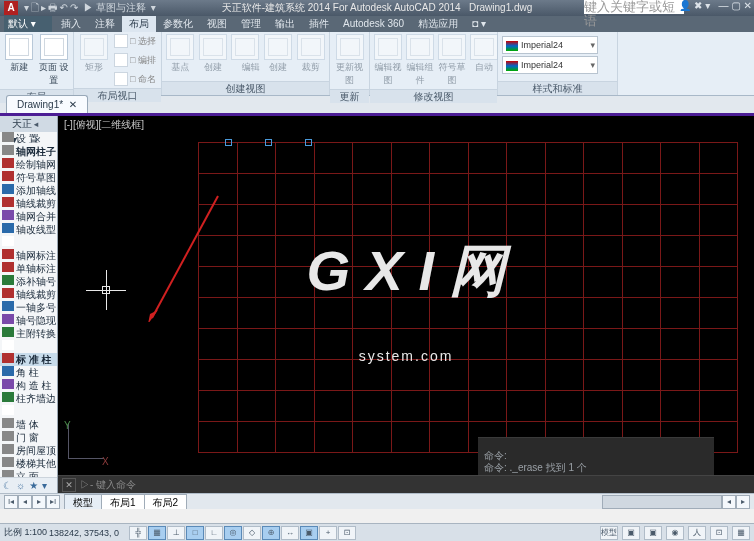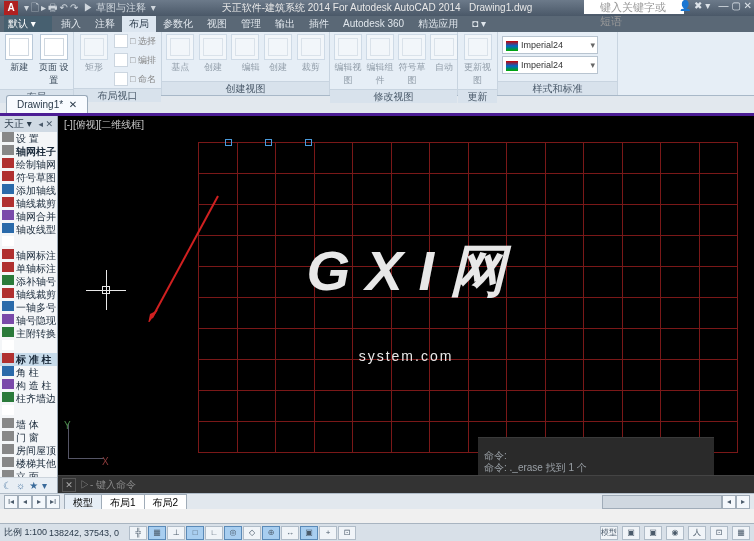--- a/index.html
+++ b/index.html
@@ -3,21 +3,21 @@
 <meta charset="utf-8">
 <style>
 * { margin: 0; padding: 0; box-sizing: border-box; font-family: "Microsoft YaHei", SimSun, Arial, sans-serif; }
 body { width: 754px; height: 541px; background: #f0f0f0; overflow: hidden; font-size: 11px; position: relative; }
 
 
 .titlebar { height: 16px; background: linear-gradient(#6c7a8a,#4a5868); color: #e8e8e8; display: flex; align-items: center; font-size: 10px; padding: 0 4px; position: relative; }
 .titlebar .a-logo { width: 14px; height: 14px; background: #b02020; color: #fff; font-weight: bold; text-align: center; line-height: 14px; font-size: 10px; margin-right: 6px; }
 .titlebar .qat span { margin-right: 2px; color: #cfd6dd; }
 .titlebar .center { position: absolute; left: 0; right: 0; text-align: center; pointer-events: none; top: 1px; font-size: 10px; color: #e8e8e8; }
-.titlebar .search { position: absolute; right: 70px; top: 0; height: 14px; width: 100px; background: #fff; color: #999; font-size: 11px; padding: 0 16px; line-height: 14px; }
+.titlebar .search { position: absolute; right: 70px; top: 0; height: 14px; width: 100px; background: #fff; color: #999; font-size: 13px; padding: 0 0; line-height: 14px; }
 .titlebar .winbtns { position: absolute; right: 2px; top: 0; font-size: 10px; color: #dde3e9; }
 
 
 .menubar { height: 16px; background: #5a6876; display: flex; align-items: center; padding: 0 4px; }
 .menubar .tab { font-size: 10px; color: #e0e6ec; padding: 0 7px; height: 16px; line-height: 16px; }
 .menubar .tab.active { background: #dce6f0; color: #2a3a4a; }
 .menubar .tab.first { background: #476070; color: #fff; margin-right: 2px; width: 48px; text-align: left; padding: 0 4px; }
 
 
 .ribbon { height: 64px; background: #e6eef6; border-bottom: 1px solid #a8b8c8; display: flex; }
@@ -36,21 +36,21 @@
 
 
 .doctab-strip { height: 20px; background: #e2e8ee; border-bottom: 3px solid #4c1d95; display: flex; align-items: flex-end; padding-left: 6px; }
 .doctab { height: 18px; background: #f8fbff; border: 1px solid #98a8b8; border-bottom: none; border-radius: 3px 3px 0 0; font-size: 10px; padding: 0 10px; line-height: 17px; color: #2a3a4a; }
 
 
 .main { display: flex; height: calc(541px - 16px - 16px - 64px - 20px - 14px - 16px - 18px); }
 
 
 .palette { width: 58px; background: #f4f6f8; border-right: 1px solid #9aa6b2; display: flex; flex-direction: column; font-size: 10px; position: relative; }
-.palette-title { height: 16px; background: #d0dae4; color: #2a3a4a; padding: 0 4px; line-height: 16px; display: flex; justify-content: space-between; }
+.palette-title { height: 16px; background: #d0dae4; color: #2a3a4a; padding: 0 12px; line-height: 16px; display: flex; justify-content: space-between; }
 .palette-title .ctrls { font-size: 9px; color: #4a5a6a; }
 .palette-list { flex: 1; overflow: hidden; }
 .pitem { display: flex; align-items: flex-start; height: 13px; padding: 0 2px; color: #1a2a3a; white-space: nowrap; }
 .pitem .pic { width: 12px; height: 10px; margin-right: 2px; flex-shrink: 0; }
 .pitem.highlight { background: #c8dceb !important; font-weight: bold; }
 .palette-foot { height: 16px; background: #e8eef4; border-top: 1px solid #ccd4dc; display: flex; align-items: center; padding: 0 3px; gap: 4px; font-size: 10px; color: #3a6a9a; }
 
 
 .canvas-wrap { flex: 1; display: flex; flex-direction: column; background: #000; }
 .vptitle { height: 16px; color: #c8c8c8; font-size: 10px; padding: 2px 6px; }
@@ -157,34 +157,34 @@
   <div class="panel" style="width:168px">
     <div class="panel-body" id="p3body">
         <div class="bigbtn" style="opacity: 0.5;"><div class="ico"></div><span>基点</span></div>
         <div class="bigbtn" style="opacity: 0.5;"><div class="ico"></div><span>创建</span></div>
         <div class="bigbtn" style="opacity: 0.5; text-align: right;"><div class="ico"></div><span>编辑</span></div>
         <div class="bigbtn" style="opacity: 0.5;"><div class="ico"></div><span>创建</span></div>
         <div class="bigbtn" style="opacity: 0.5;"><div class="ico"></div><span>裁剪</span></div>
       </div>
     <div class="panel-title">创建视图</div>
   </div>
+  <div class="panel" style="width:40px">
+    <div class="panel-body">
+      <div class="bigbtn" style="opacity:.5"><div class="ico"></div><span>更新视图</span></div>
+    </div>
+    <div class="panel-title">更新</div>
+  </div>
   <div class="panel" style="width:128px">
     <div class="panel-body" id="p4body">
         <div class="bigbtn" style="opacity: 0.5;"><div class="ico"></div><span>编辑视图</span></div>
         <div class="bigbtn" style="opacity: 0.5;"><div class="ico"></div><span>编辑组件</span></div>
         <div class="bigbtn" style="opacity: 0.5;"><div class="ico"></div><span>符号草图</span></div>
         <div class="bigbtn" style="opacity: 0.5;"><div class="ico"></div><span>自动</span></div>
       </div>
     <div class="panel-title">修改视图</div>
-  </div>
-  <div class="panel" style="width:40px">
-    <div class="panel-body">
-      <div class="bigbtn" style="opacity:.5"><div class="ico"></div><span>更新视图</span></div>
-    </div>
-    <div class="panel-title">更新</div>
   </div>
   <div class="panel" style="width:120px">
     <div class="panel-body" style="flex-direction:column;gap:2px;padding-top:4px">
       <div class="stylecombo"><span class="swatch"></span><span>Imperial24</span></div>
       <div class="stylecombo"><span class="swatch"></span><span>Imperial24</span></div>
     </div>
     <div class="panel-title">样式和标准</div>
   </div>
 </div>
 

